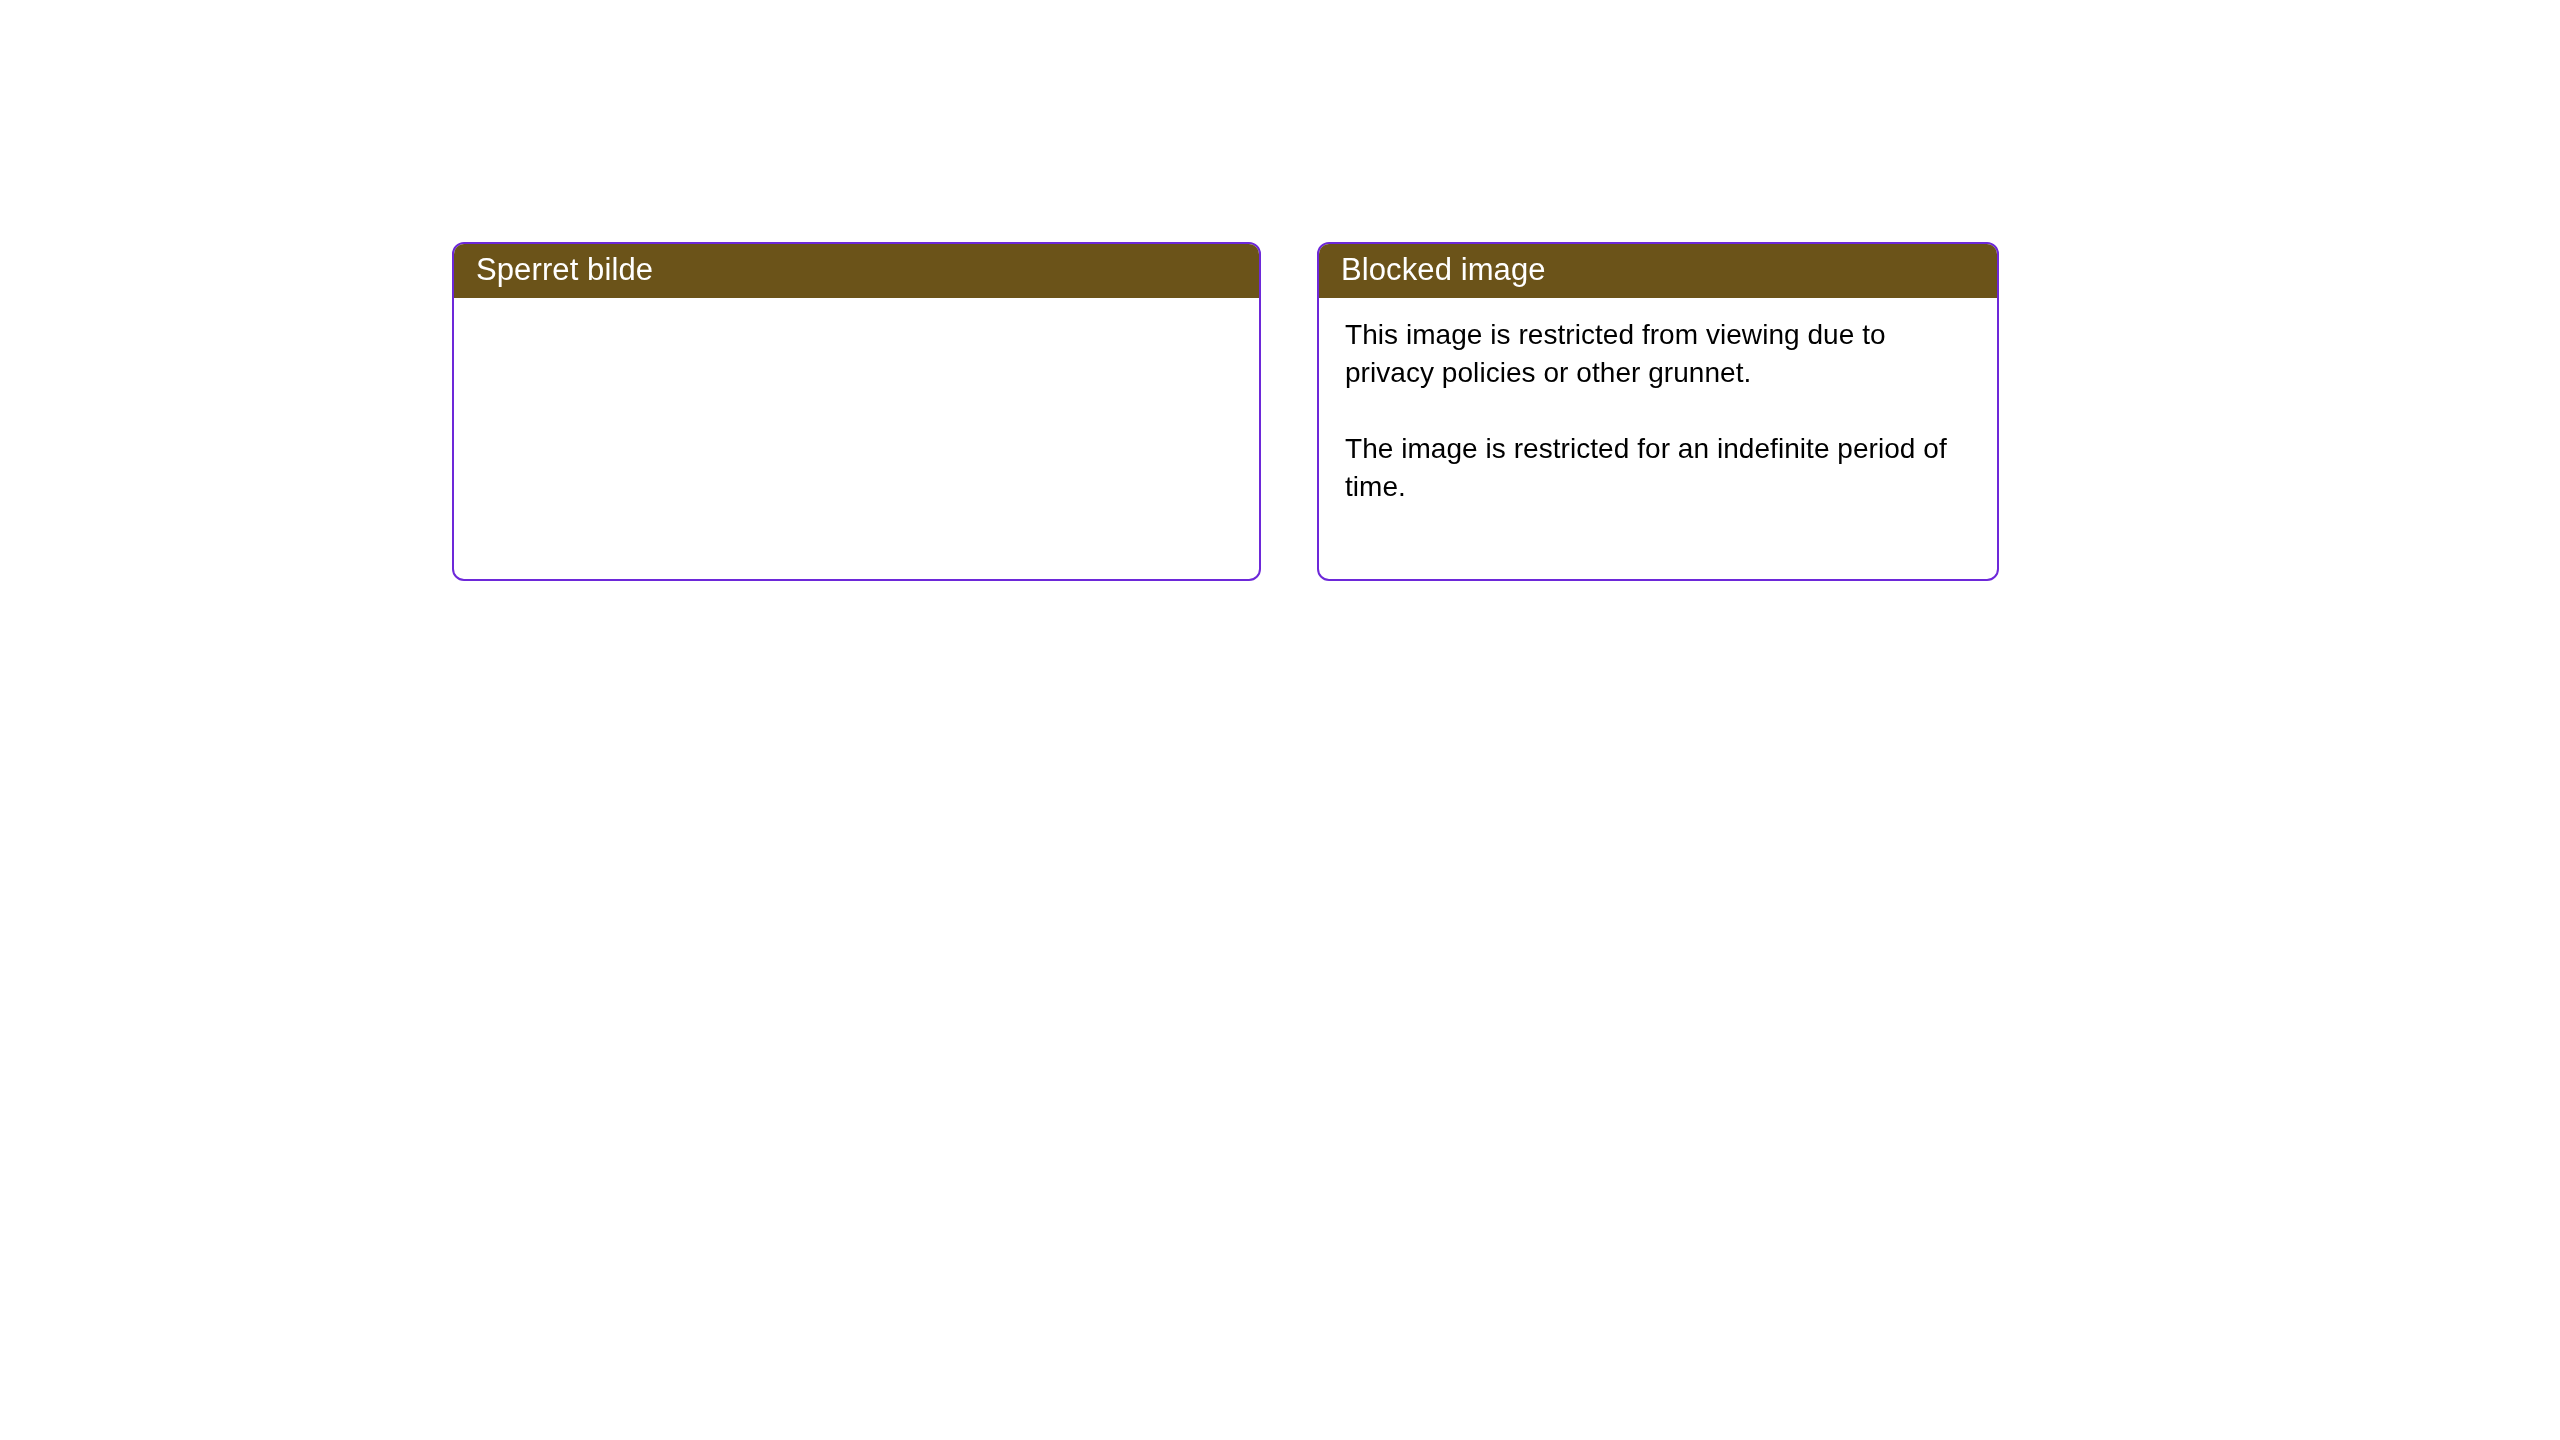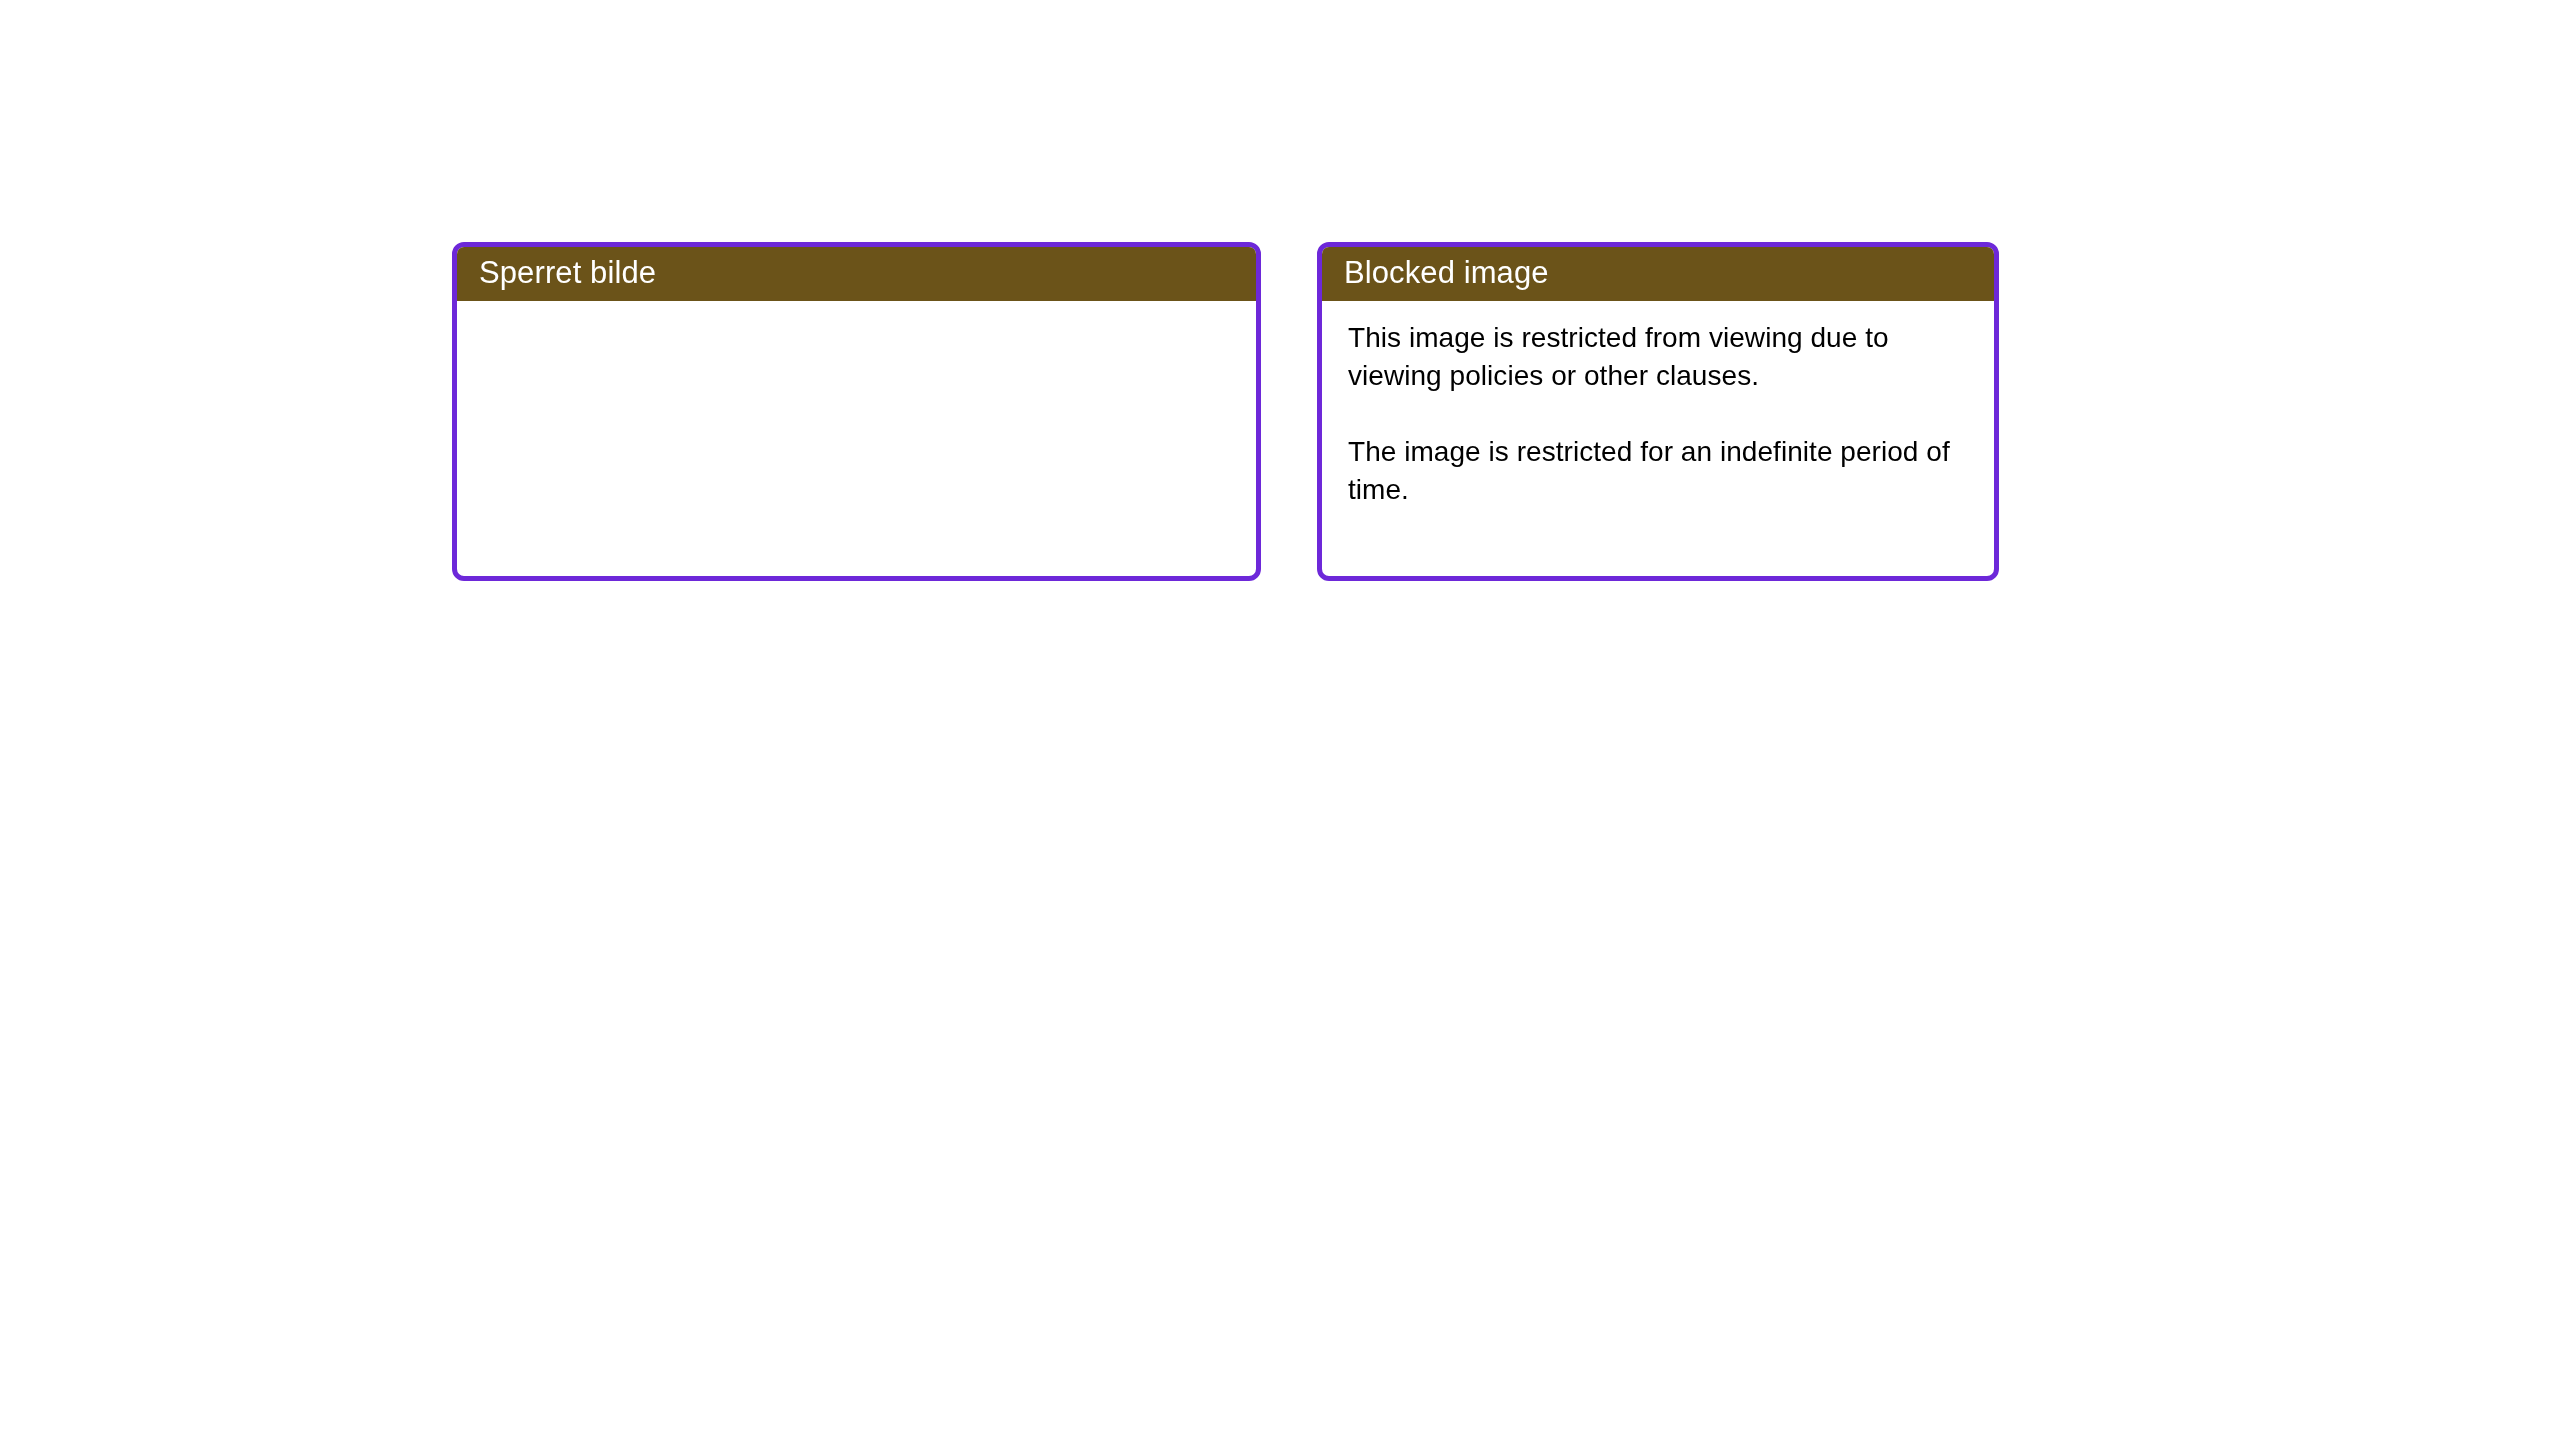--- a/index.html
+++ b/index.html
@@ -21,21 +21,21 @@
     width: 2560px;
     height: 1440px;
     background: #ffffff;
   }
 
   
   .card {
     position: absolute;
     box-sizing: border-box;
     background: #ffffff;
-    border: 5px solid #6d28d9;
+    border: 2px solid #6d28d9;
     border-radius: 12px;
     overflow: hidden;
   }
 
   .card--no {
     left: 452px;
     top: 242px;
     width: 809px;
     height: 339px;
   }
@@ -96,19 +96,19 @@
     <div class="card-header">
       <span class="card-title">Sperret bilde</span>
     </div>
   </section>
 
   <section class="card card--en">
     <div class="card-header">
       <span class="card-title">Blocked image</span>
     </div>
     <div class="card-body">
-      <p class="card-paragraph">This image is restricted from viewing due to viewing policies or other clauses.</p>
+      <p class="card-paragraph">This image is restricted from viewing due to privacy policies or other grunnet.</p>
       <div class="paragraph-gap"></div>
       <p class="card-paragraph">The image is restricted for an indefinite period of time.</p>
     </div>
   </section>
 
 </div>
 
 </body></html>

